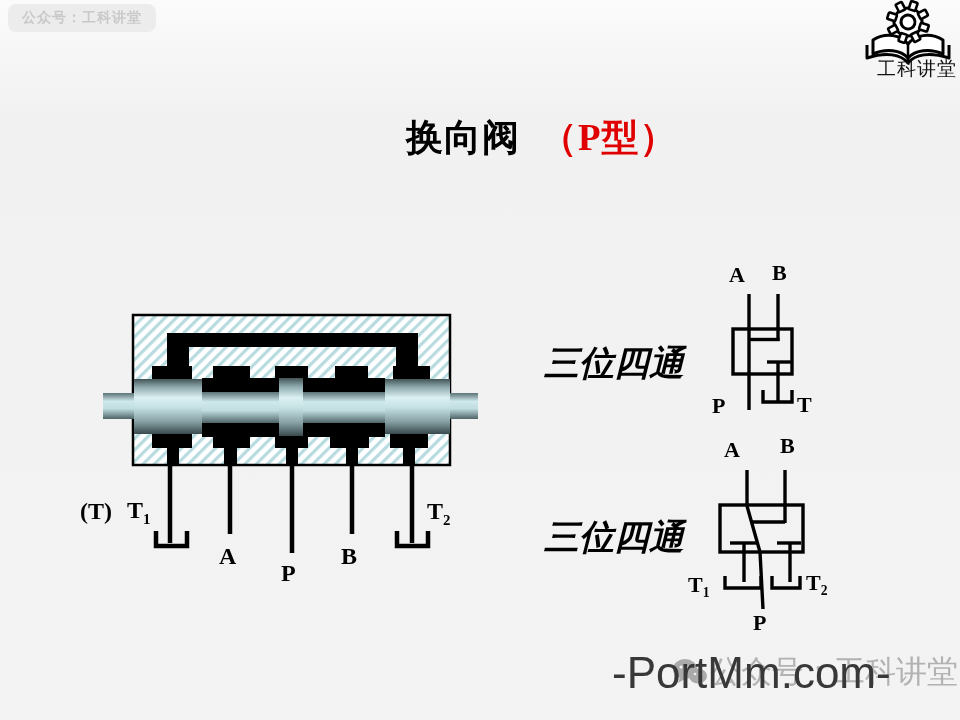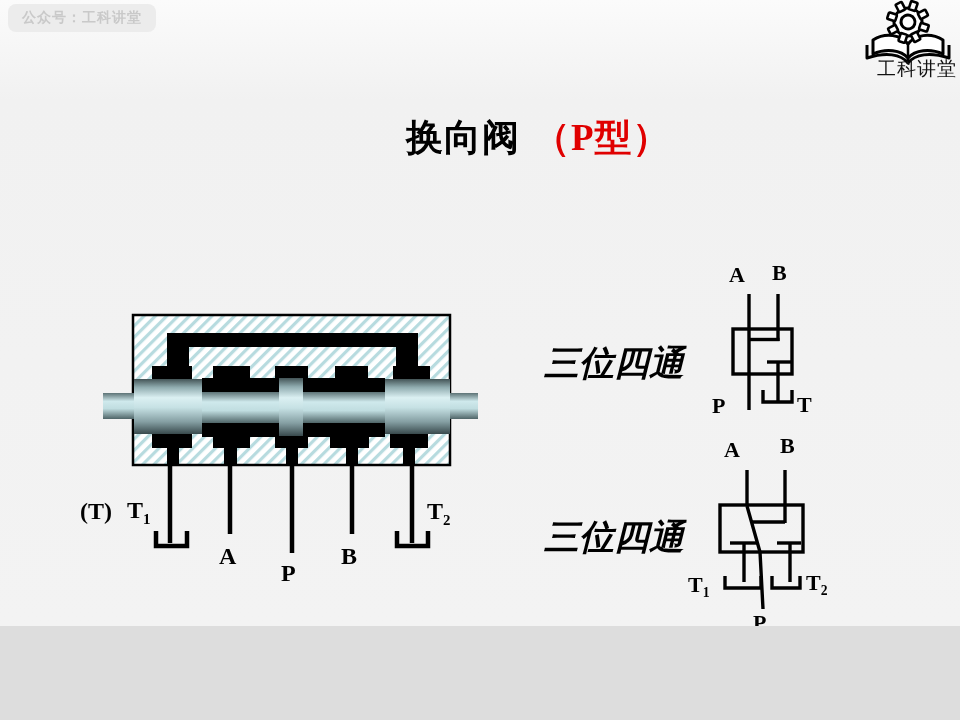--- a/index.html
+++ b/index.html
@@ -1,32 +1,32 @@
 <!DOCTYPE html>
 <html><head>
 <meta charset="utf-8">
 <style>
   html,body{margin:0;padding:0;background:#ddd;}
   .slide{
-    position:relative;width:960px;height:626px;overflow:hidden;
+    position:relative;width:960px;height:720px;overflow:hidden;
     background:linear-gradient(180deg,#fbfbfb 0%,#f1f1f1 16%,#f3f3f3 100%);
     font-family:"Liberation Sans","DejaVu Sans",sans-serif;
   }
   .abs{position:absolute;}
   
   .badge{
     left:8px;top:4px;background:#ececec;border-radius:8px;
     padding:5px 14px;font-size:14px;font-weight:bold;color:#c9c9c9;letter-spacing:1px;
   }
   
   .logo-text{left:877px;top:56px;font-size:19px;font-weight:normal;color:#111;letter-spacing:1px;}
   
   .title{left:406px;top:113px;font-size:37px;font-weight:bold;color:#000;
     font-family:"Liberation Serif","DejaVu Serif",serif;letter-spacing:1px;white-space:nowrap;}
-  .title .red{margin-left:13px;}
+  .title .red{margin-left:20px;}
   
   .plabel{font-family:"Liberation Serif","DejaVu Serif",serif;font-weight:bold;color:#000;
     font-size:24px;line-height:1.0;white-space:nowrap;}
   .plabel sub{font-size:0.62em;line-height:0;}
   .slabel{font-family:"Liberation Serif","DejaVu Serif",serif;font-weight:bold;color:#000;
     font-size:22px;line-height:1.0;white-space:nowrap;}
   .slabel sub{font-size:0.62em;line-height:0;}
   
   .heading{font-size:35px;font-weight:bold;color:#000;line-height:1.0;white-space:nowrap;font-style:italic;}
   

